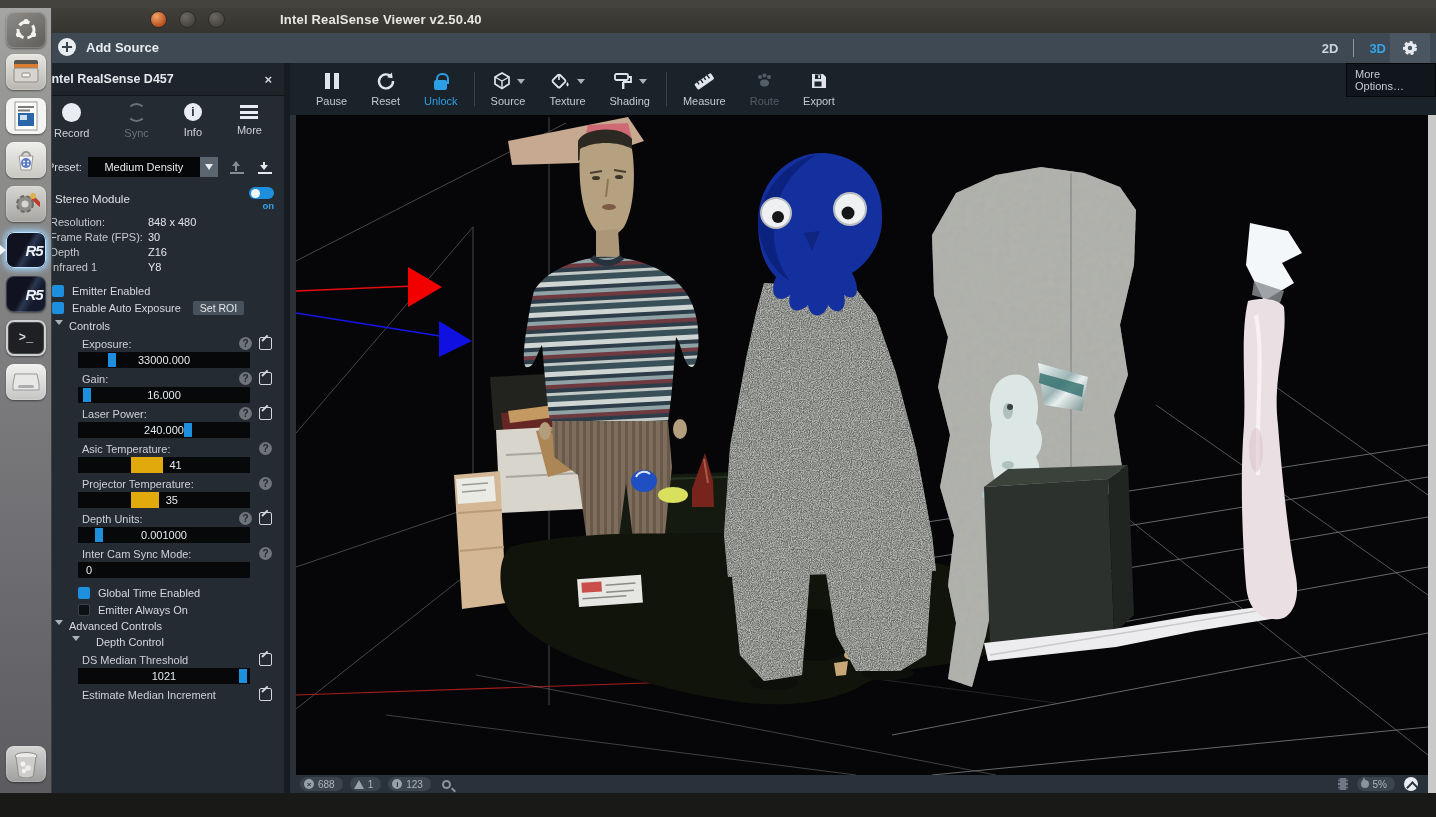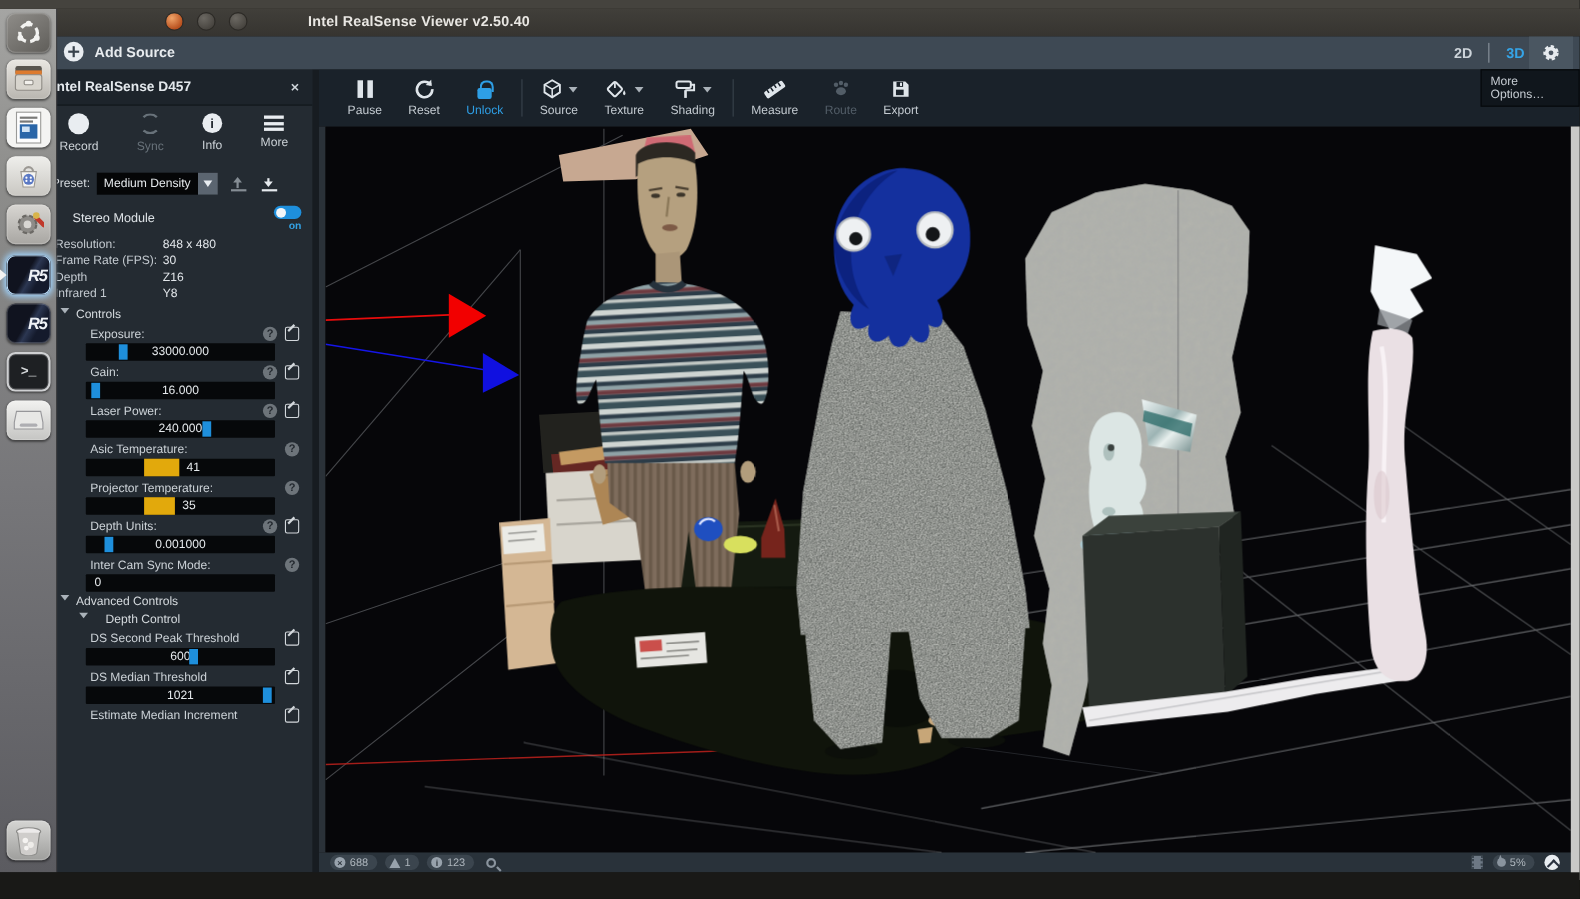--- a/index.html
+++ b/index.html
@@ -58,31 +58,31 @@
   .dev-action { display:flex; flex-direction:column; align-items:center; gap:5px; color:#ccd2d7; font-size:11px; }
   .dev-action.dim { color:#68727a; }
   .rec-dot { width:19px; height:19px; border-radius:50%; background:#e9edf1; }
   .sync-glyph { width:19px; height:19px; border:2.5px solid #68727a; border-radius:50%;
     border-left-color:transparent; border-right-color:transparent; }
   .info-glyph { width:18px; height:18px; border-radius:50%; background:#e9edf1; color:#232a31;
     font-weight:bold; font-size:12px; display:flex; align-items:center; justify-content:center; }
   .more-glyph { width:18px; height:14px; border-top:3px solid #e9edf1; border-bottom:3px solid #e9edf1; margin-top:2px; }
   .more-glyph::before { content:""; display:block; height:3px; background:#e9edf1; margin-top:2.5px; }
   #preset-row { height:34px; display:flex; align-items:center; padding:0 10px 0 11px; gap:6px; }
-  #preset-select { width:110px; height:20px; background:#050607; display:flex; align-items:center; }
+  #preset-select { width:130px; height:20px; background:#050607; display:flex; align-items:center; }
   #preset-value { flex:1; text-align:center; color:#e6eaed; font-size:11px; }
   #preset-caret { width:18px; height:20px; background:#5b6570; display:flex; align-items:center; justify-content:center; }
   .tri-down { width:0; height:0; border-left:4.5px solid transparent; border-right:4.5px solid transparent; border-top:6px solid #e9edf1; }
   .tray-ic { width:14px; height:13px; position:relative; border-bottom:2px solid currentColor; }
   .tray-ic::before { content:""; position:absolute; left:5px; top:1px; width:2.5px; height:6px; background:currentColor; }
   .tray-ic::after { content:""; position:absolute; left:2.2px; top:4px; width:0; height:0;
     border-left:4px solid transparent; border-right:4px solid transparent; border-top:5px solid currentColor; }
   .tray-ic.up::before { top:4px; }
   .tray-ic.up::after { top:0; border-top:none; border-bottom:5px solid currentColor; }
-  #module-row { height:30px; display:flex; align-items:center; padding:0 10px 0 4px; gap:18px; }
+  #module-row { height:30px; display:flex; align-items:center; padding:0 10px 0 4px; gap:7px; }
   .tri-collapse { width:0; height:0; border-left:4px solid transparent; border-right:4px solid transparent; border-top:5px solid #aab2b9; }
   #module-title { font-size:11.5px; color:#dde2e6; }
   #module-toggle-wrap { margin-left:auto; display:flex; flex-direction:column; align-items:flex-end; gap:1px; }
   .toggle { width:25px; height:12px; border-radius:7px; background:#1e8fdc; position:relative; }
   .toggle::before { content:""; position:absolute; left:2px; top:1.5px; width:9px; height:9px; border-radius:50%; background:#f2f6f9; }
   #module-on { color:#33a3e6; font-size:9.5px; font-weight:bold; }
   #props { padding:2px 0 4px 14px; }
   .prop-row { height:15px; display:flex; }
   .prop-label { width:98px; color:#c3c9cf; }
   .prop-value { color:#e2e6ea; }
@@ -306,20 +306,31 @@
       </div>
     <div class="prop-row">
         <span class="prop-label">Depth</span>
         <span class="prop-value">Z16</span>
       </div>
     <div class="prop-row">
         <span class="prop-label">Infrared 1</span>
         <span class="prop-value">Y8</span>
       </div>
   </div>
+  <div id="checks">
+    <div class="check-row">
+      <span class="checkbox"></span>
+      <span>Emitter Enabled</span>
+    </div>
+    <div class="check-row">
+      <span class="checkbox"></span>
+      <span>Enable Auto Exposure</span>
+      <span class="roi-btn">Set ROI</span>
+    </div>
+  </div>
   <div class="sect-title">
     <span class="tri-collapse"></span>
     <span>Controls</span>
   </div>
 
   <div class="ctl-group">
     <div class="ctl-label-row">
         <span>Exposure:</span>
       <span class="ctl-icons">
           <span class="help-ic">?</span>
@@ -399,42 +410,40 @@
         <span>Inter Cam Sync Mode:</span>
       <span class="ctl-icons">
           <span class="help-ic">?</span>
         </span>
       </div>
     <div class="bar input">
         <span>0</span>
       </div>
   </div>
 
+  <div id="checks2" style="padding:3px 0 2px 42px;">
+    <div class="check-row">
+      <span class="checkbox"></span>
+      <span>Global Time Enabled</span>
+    </div>
+    <div class="check-row">
+      <span class="checkbox off"></span>
+      <span>Emitter Always On</span>
+    </div>
+  </div>
 
   <div class="sect-title">
     <span class="tri-collapse"></span>
     <span>Advanced Controls</span>
   </div>
   <div class="sect-title lvl2">
     <span class="tri-collapse"></span>
     <span>Depth Control</span>
   </div>
 
-  <div class="ctl-group">
-    <div class="ctl-label-row">
-        <span>DS Second Peak Threshold</span>
-      <span class="ctl-icons">
-          <span class="edit-ic"></span>
-        </span>
-      </div>
-    <div class="bar">
-        <span>600</span>
-        <span class="handle" style="left: 57%;"></span>
-      </div>
-  </div>
   <div class="ctl-group">
     <div class="ctl-label-row">
         <span>DS Median Threshold</span>
       <span class="ctl-icons">
           <span class="edit-ic"></span>
         </span>
       </div>
     <div class="bar">
         <span>1021</span>
         <span class="handle" style="left: 96%;"></span>

